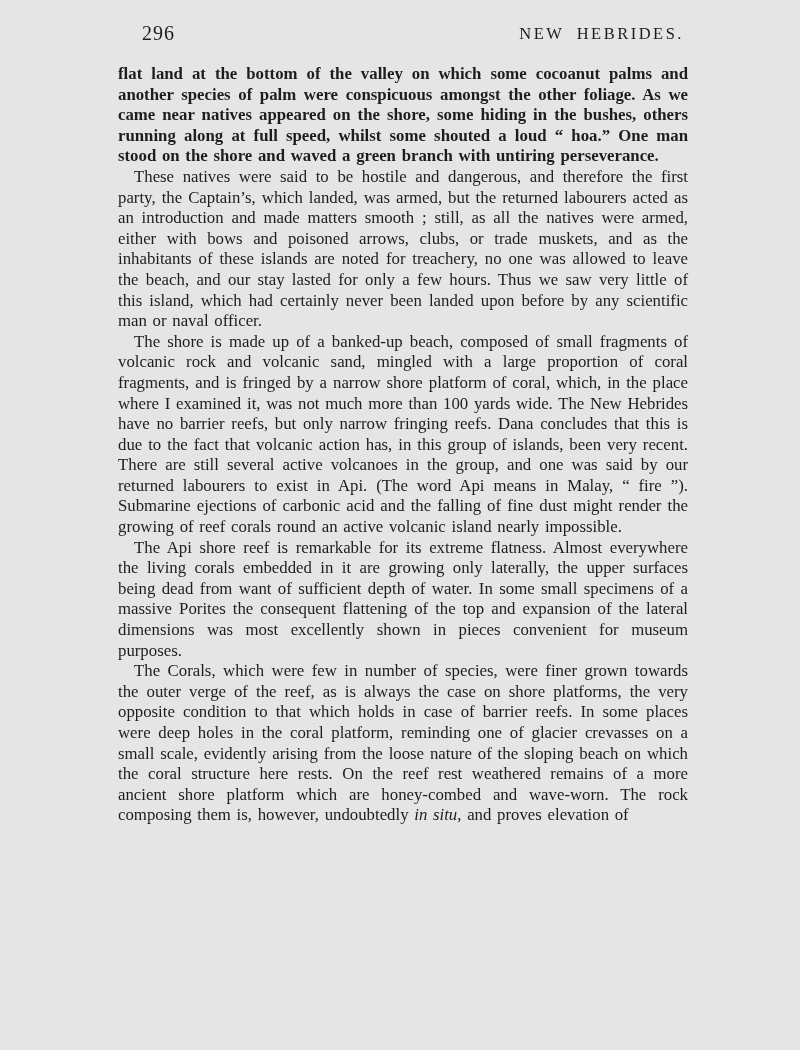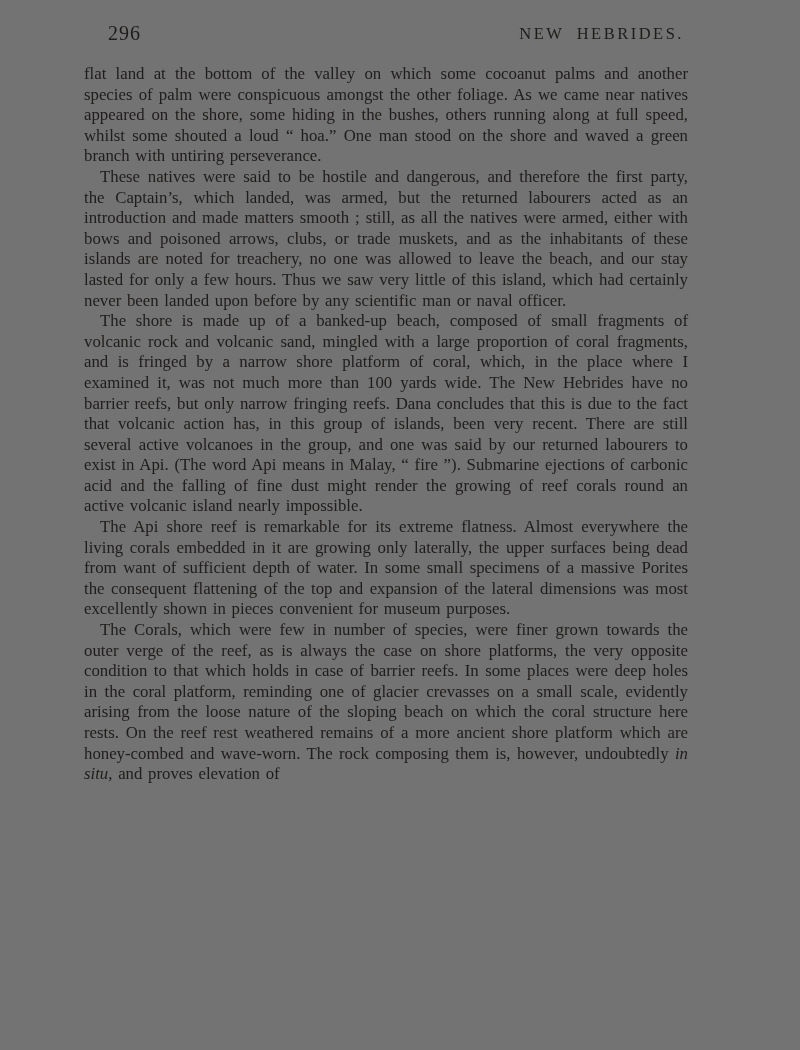--- a/index.html
+++ b/index.html
@@ -5,25 +5,25 @@
   html, body {
     margin: 0;
     padding: 0;
     background: #ffffff;
   }
   .page {
     position: relative;
     width: 800px;
     height: 1050px;
     box-sizing: border-box;
-    background: #737373;
+    background: #e5e5e5;
     overflow: hidden;
     font-family: "Liberation Serif", "DejaVu Serif", serif;
     color: #1f1d1b;
-    padding: 20px 112px 0 84px;
+    padding: 20px 112px 0 118px;
   }
   .page-header {
     position: relative;
     height: 32px;
     margin-bottom: 12px;
   }
   .page-number {
     position: absolute;
     left: 24px;
     top: 2px;
@@ -45,20 +45,21 @@
     line-height: 20.6px;
     text-align: justify;
     word-spacing: 1.5px;
   }
   .para {
     margin: 0;
     text-indent: 16px;
   }
   .para.no-indent {
     text-indent: 0;
+    font-weight: bold;
   }
   .para em {
   }
 </style>
 </head>
 <body>
 
 <div class="page">
 
   <div class="page-header">

